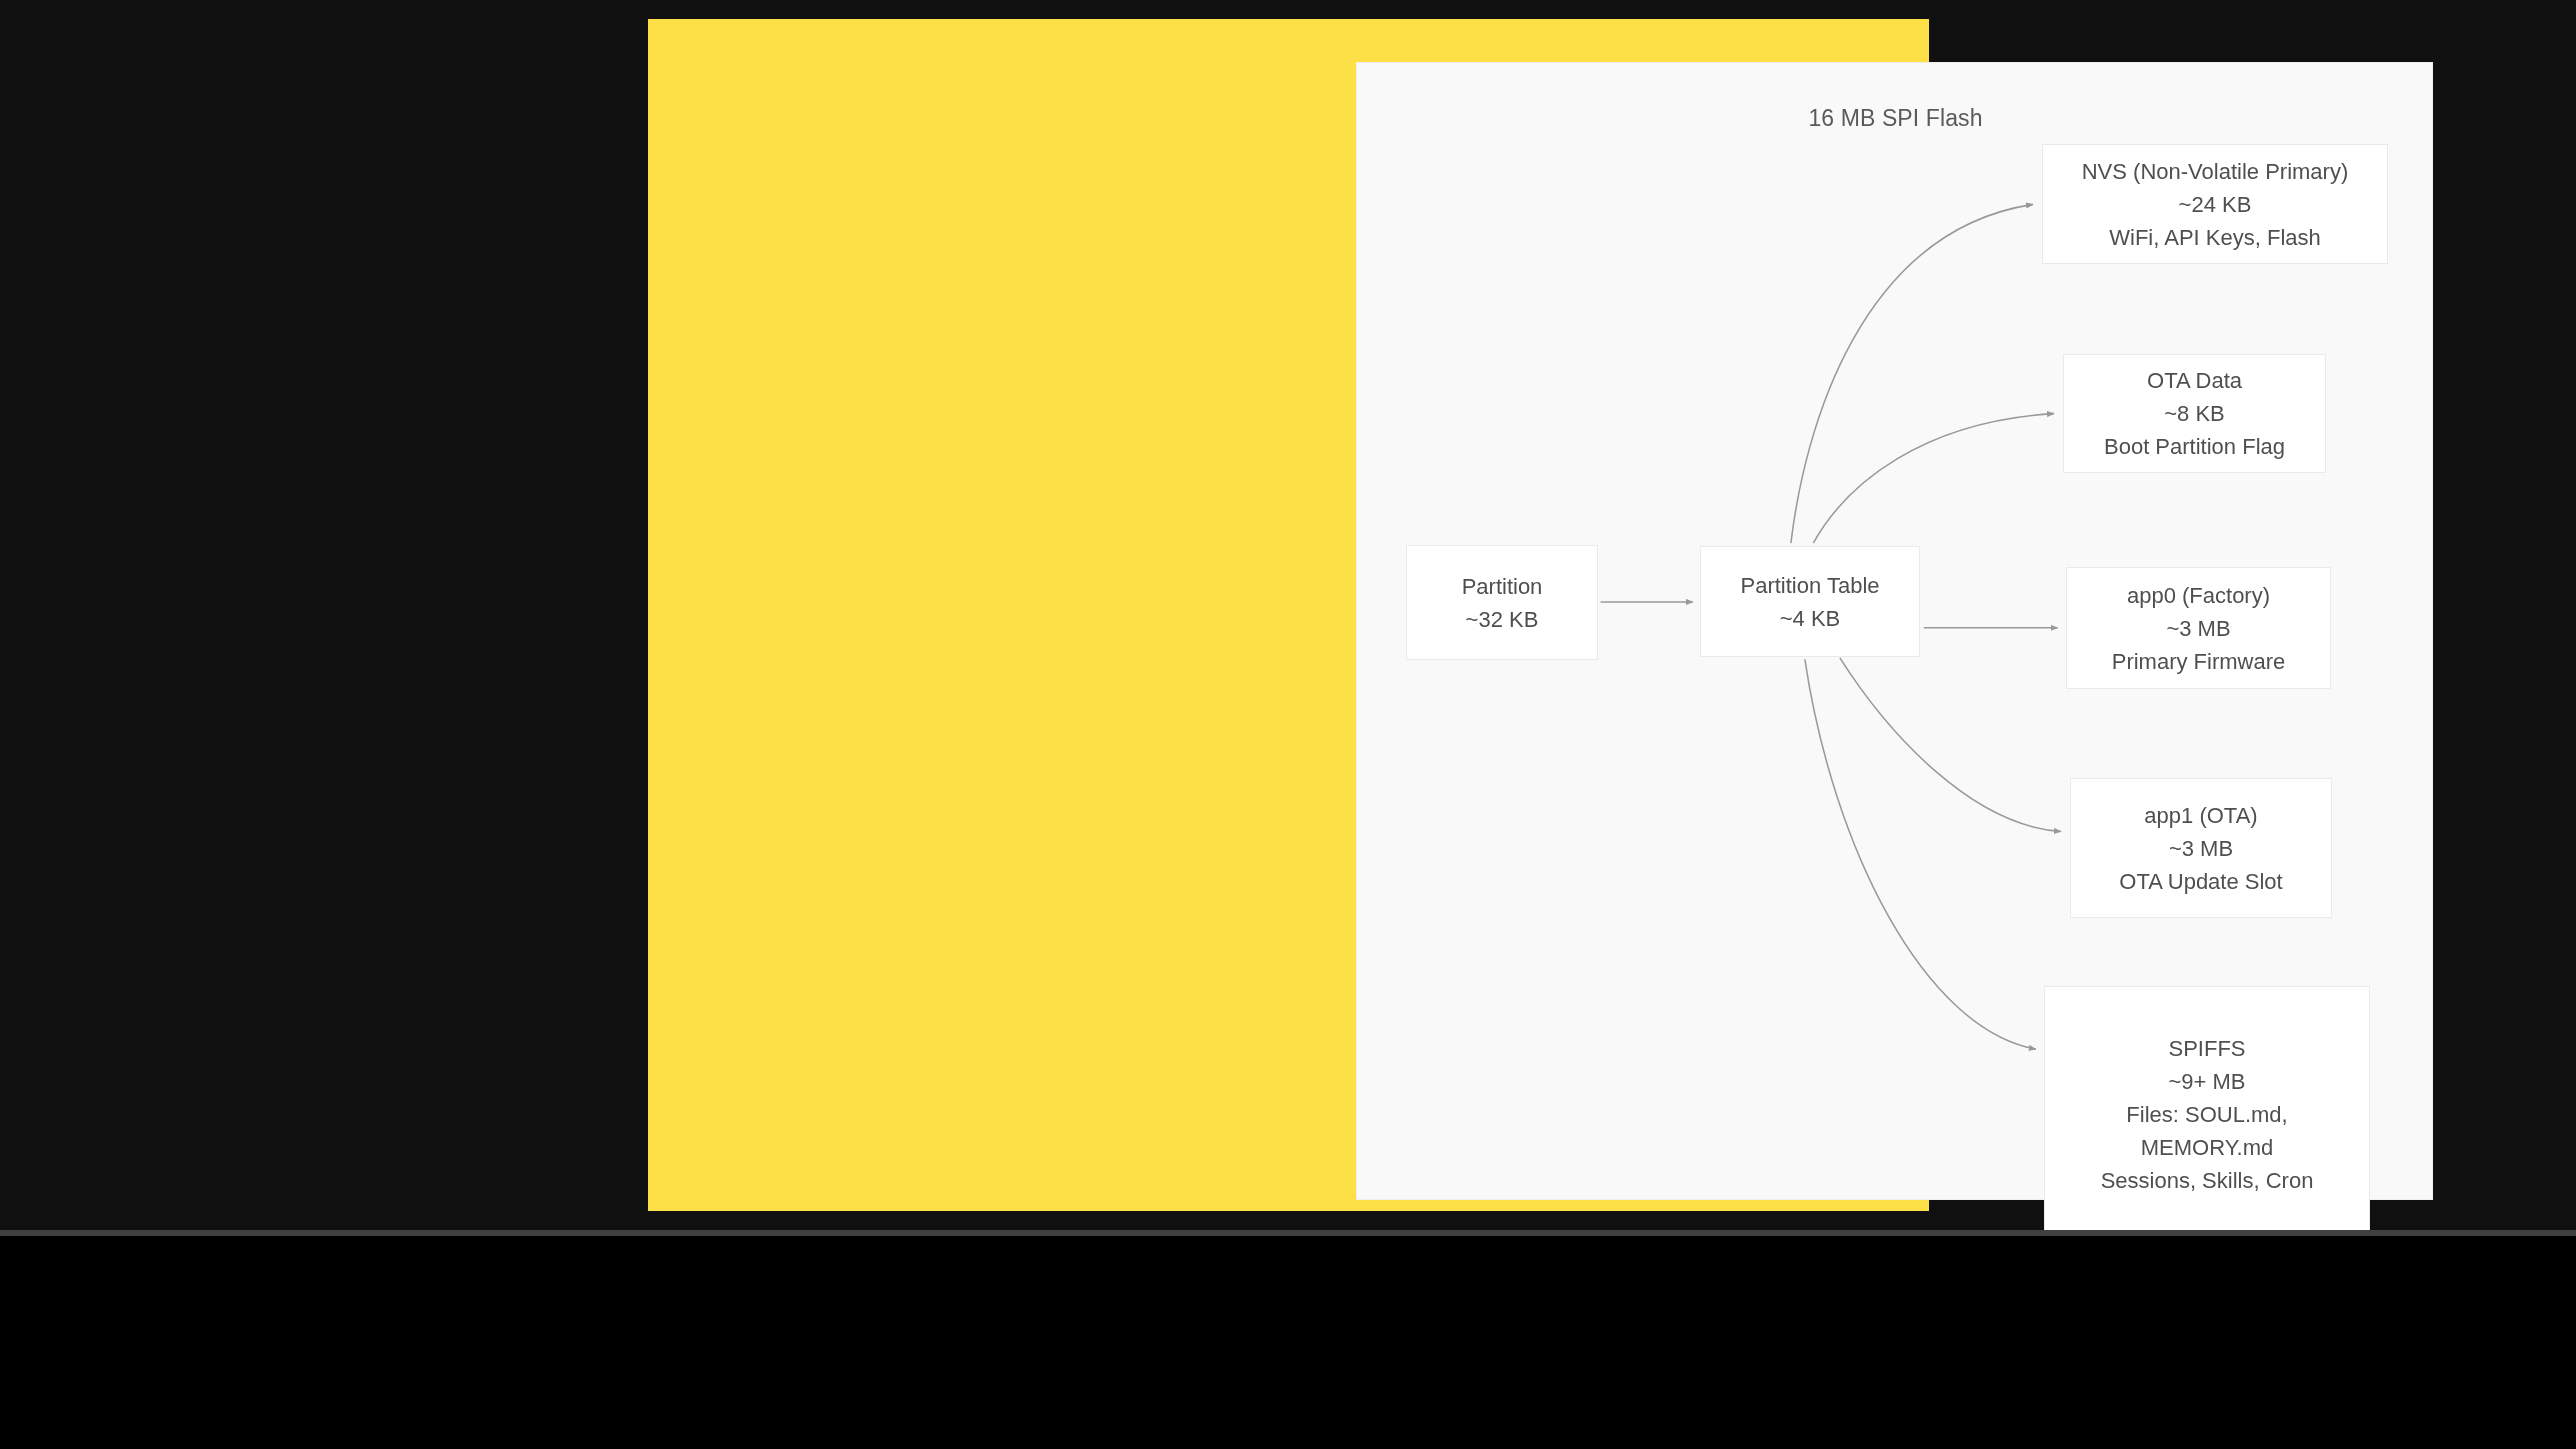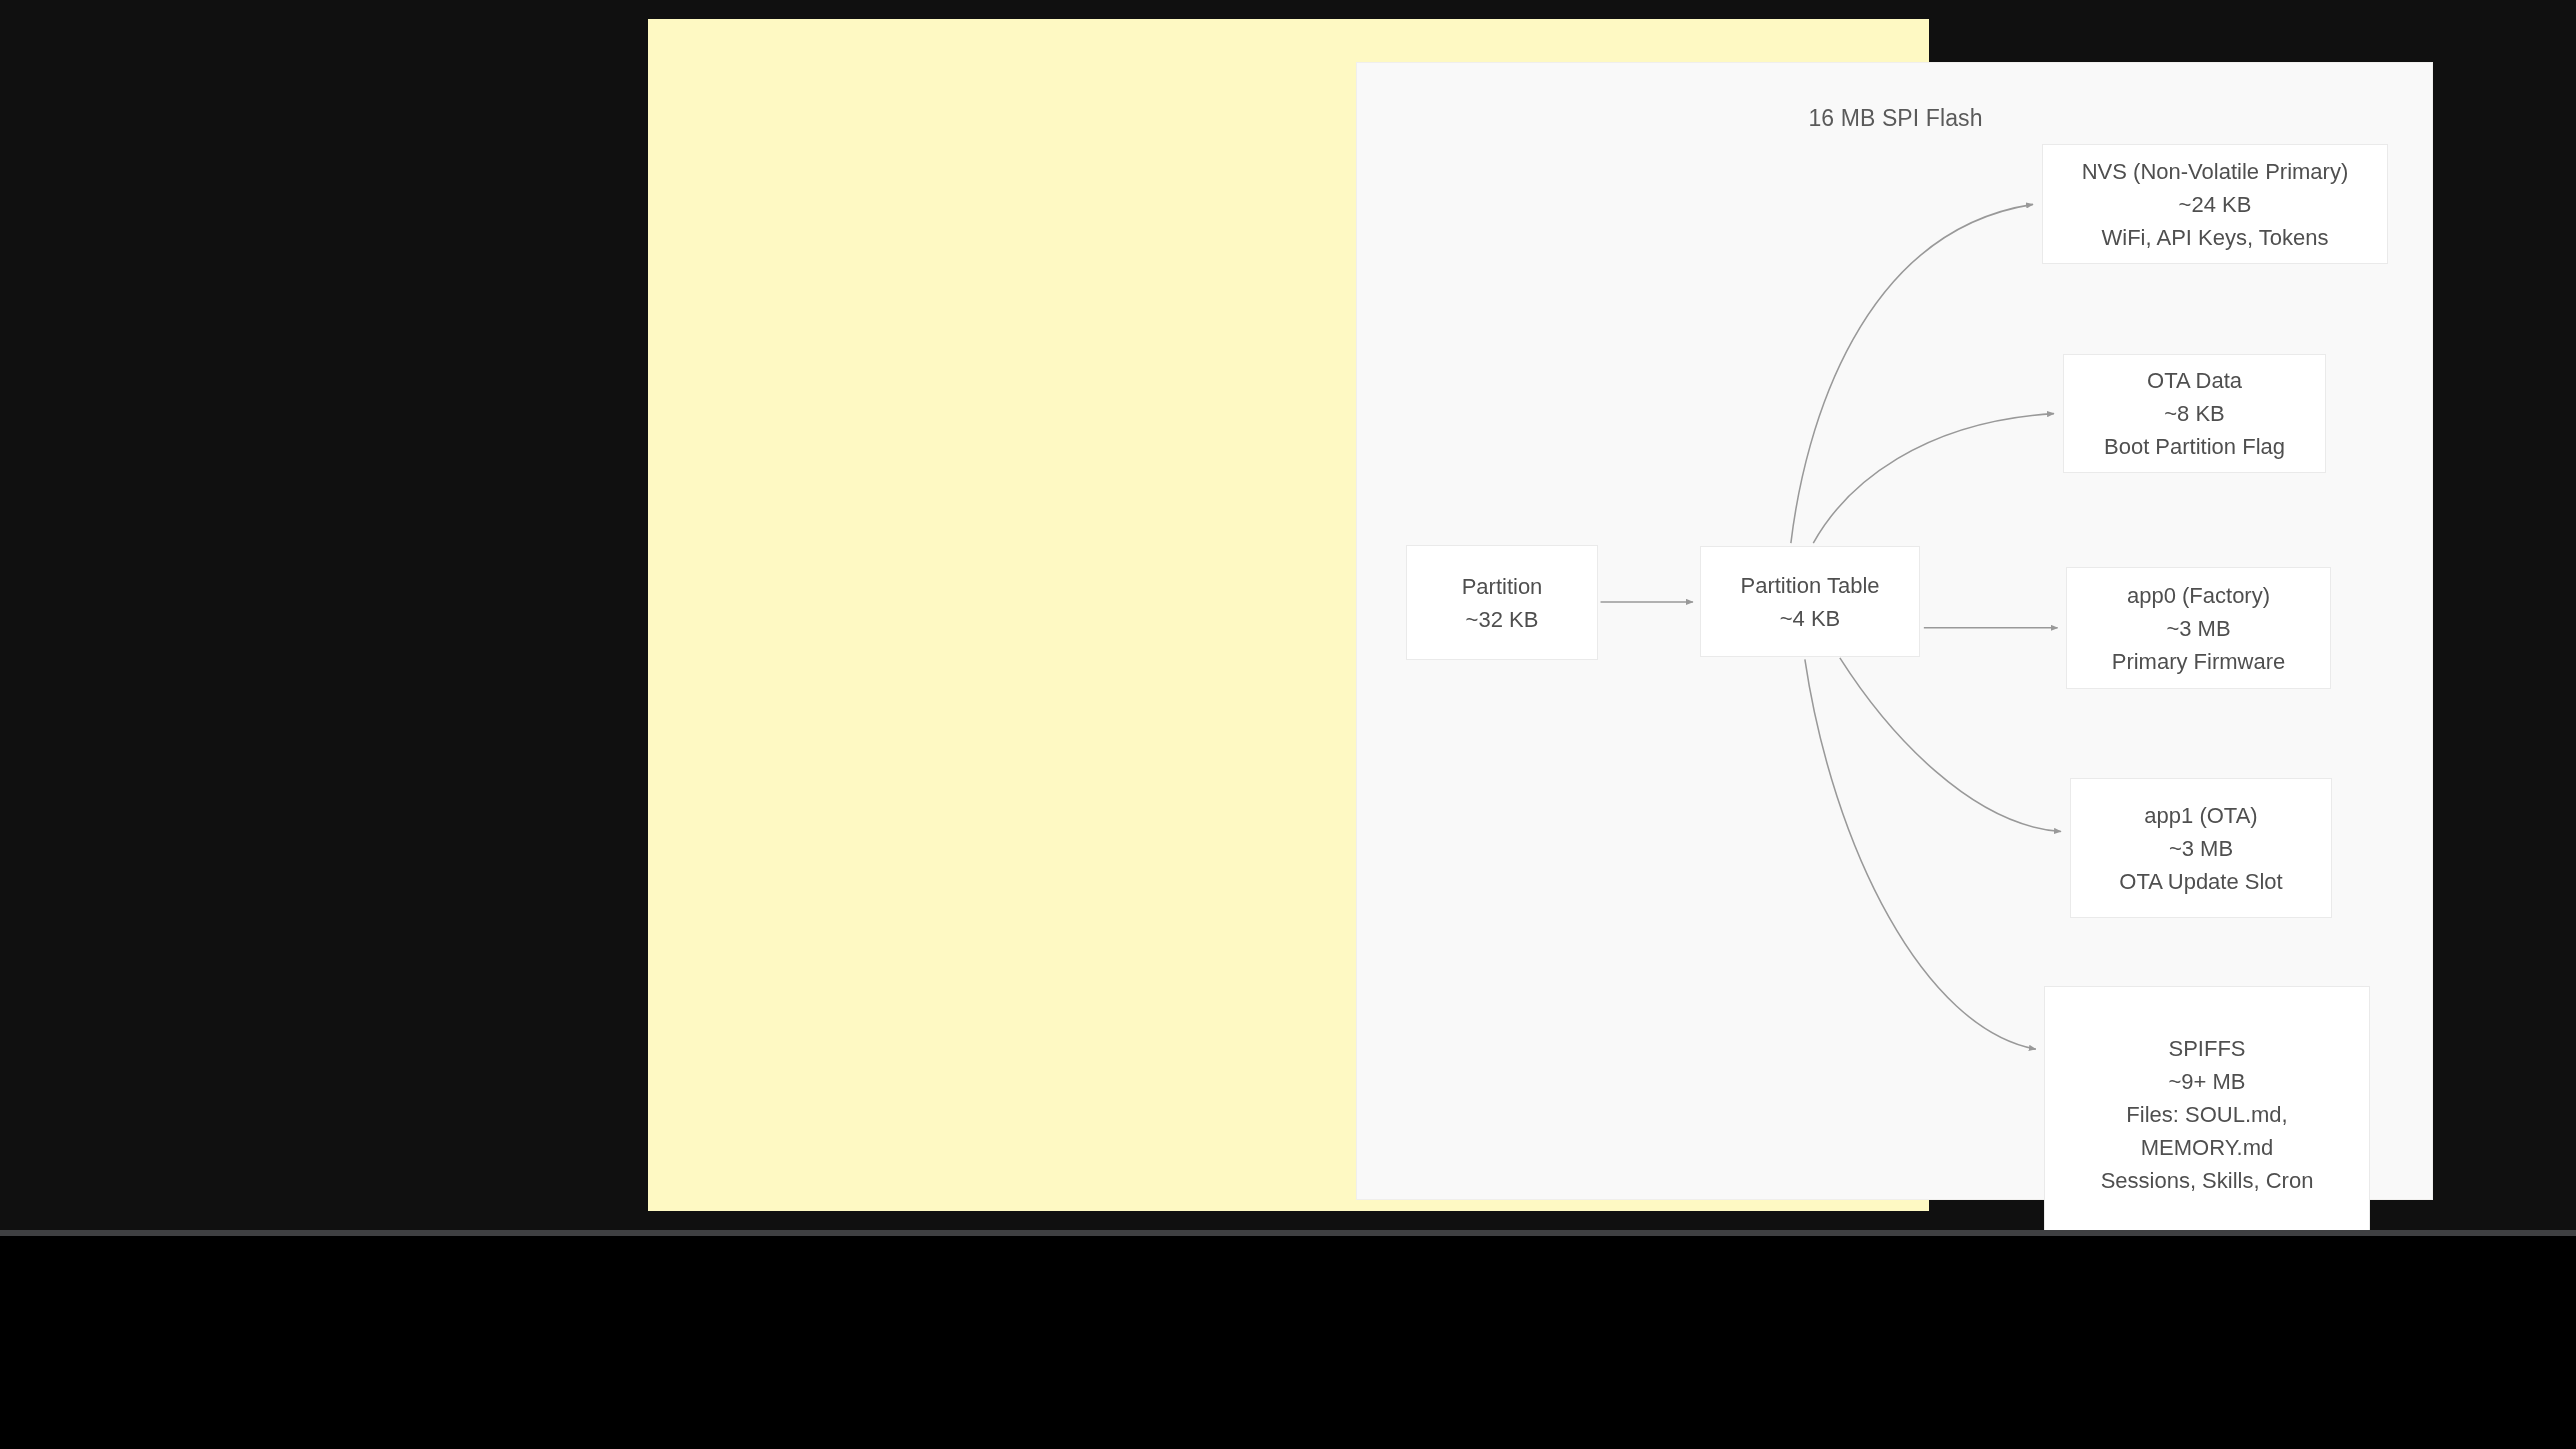--- a/index.html
+++ b/index.html
@@ -34,21 +34,21 @@
     height: 214px;
     background: #000000;
   }
 
   
   #page-sheet {
     position: absolute;
     left: 648px; top: 19px;
     width: 1281px;
     height: 1192px;
-    background: #fef9c3;
+    background: #fde047;
   }
 
   
   #diagram-panel {
     position: absolute;
     left: 708px; top: 43px;
     width: 1077px;
     height: 1138px;
     background: #f9f9f9;
     border: 0.7px solid #f0efed;
@@ -135,21 +135,21 @@
       </div>
 
       <div class="node" id="node-partition-table">
         <span class="line">Partition Table</span>
         <span class="line">~4 KB</span>
       </div>
 
       <div class="node" id="node-nvs">
         <span class="line">NVS (Non-Volatile Primary)</span>
         <span class="line">~24 KB</span>
-        <span class="line">WiFi, API Keys, Tokens</span>
+        <span class="line">WiFi, API Keys, Flash</span>
       </div>
 
       <div class="node" id="node-ota-data">
         <span class="line">OTA Data</span>
         <span class="line">~8 KB</span>
         <span class="line">Boot Partition Flag</span>
       </div>
 
       <div class="node" id="node-app0">
         <span class="line">app0 (Factory)</span>

